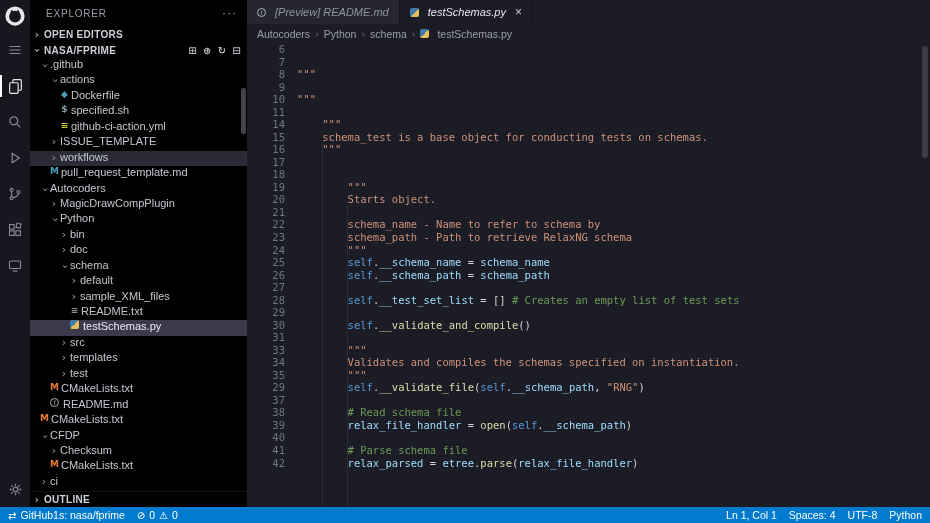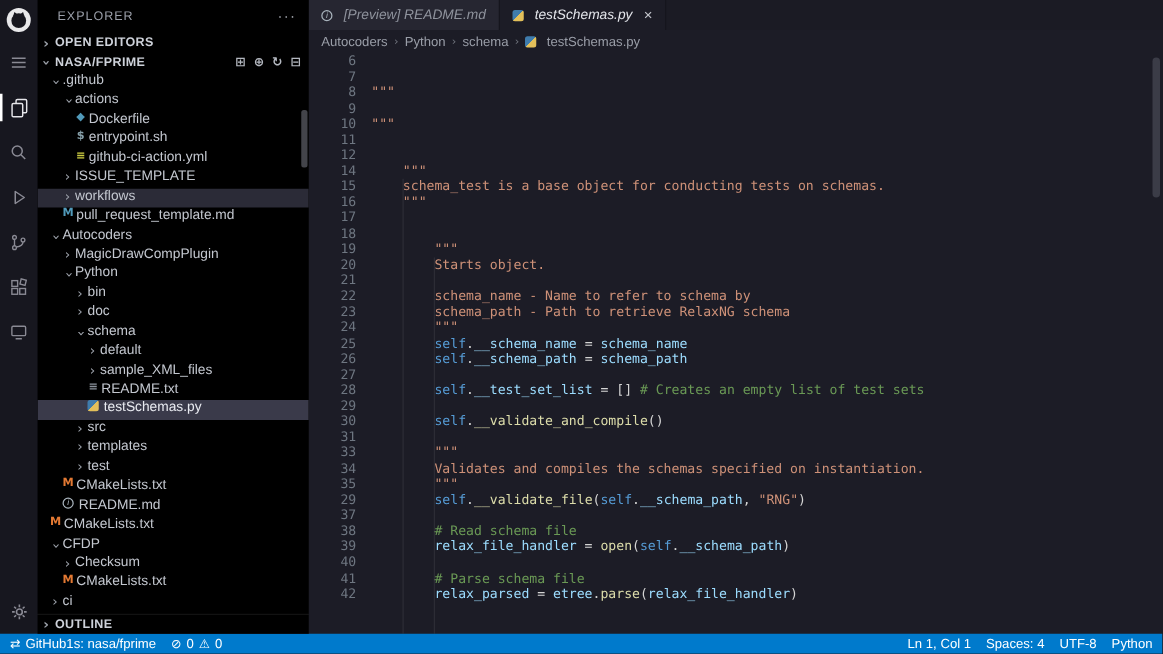--- a/index.html
+++ b/index.html
@@ -157,21 +157,21 @@
           <div class="tree-row" style="padding-left: 18px;">
             <span class="chevron g open">›</span>
             <span class="tree-label">actions</span>
           </div>
           <div class="tree-row" style="padding-left: 28px;">
             <span class="fi" style="color: rgb(81, 154, 186);">◆</span>
             <span class="tree-label">Dockerfile</span>
           </div>
           <div class="tree-row" style="padding-left: 28px;">
             <span class="fi" style="color: rgb(135, 160, 170);">$</span>
-            <span class="tree-label">entrypoint.sh</span>
+            <span class="tree-label">specified.sh</span>
           </div>
           <div class="tree-row" style="padding-left: 28px;">
             <span class="fi" style="color: rgb(203, 203, 65);">≡</span>
             <span class="tree-label">github-ci-action.yml</span>
           </div>
           <div class="tree-row" style="padding-left: 18px;">
             <span class="chevron g">›</span>
             <span class="tree-label">ISSUE_TEMPLATE</span>
           </div>
           <div class="tree-row hover" style="padding-left: 18px;">
@@ -318,24 +318,20 @@
             </div>
             <div class="code-line">
               <span class="gutter">9</span>
             </div>
             <div class="code-line">
               <span class="gutter">10</span>
               <span class="line-text"><span class="tk-s">"""</span></span>
             </div>
             <div class="code-line">
               <span class="gutter">11</span>
-              <span class="line-text"></span>
-            </div>
-            <div class="code-line">
-              <span class="gutter">12</span>
               <span class="line-text"></span>
             </div>
             <div class="code-line">
               <span class="gutter">14</span>
               <span class="line-text"><span class="tk-s">    """</span></span>
             </div>
             <div class="code-line">
               <span class="gutter">15</span>
               <span class="line-text"><span class="tk-s">    schema_test is a base object for conducting tests on schemas.</span></span>
             </div>

